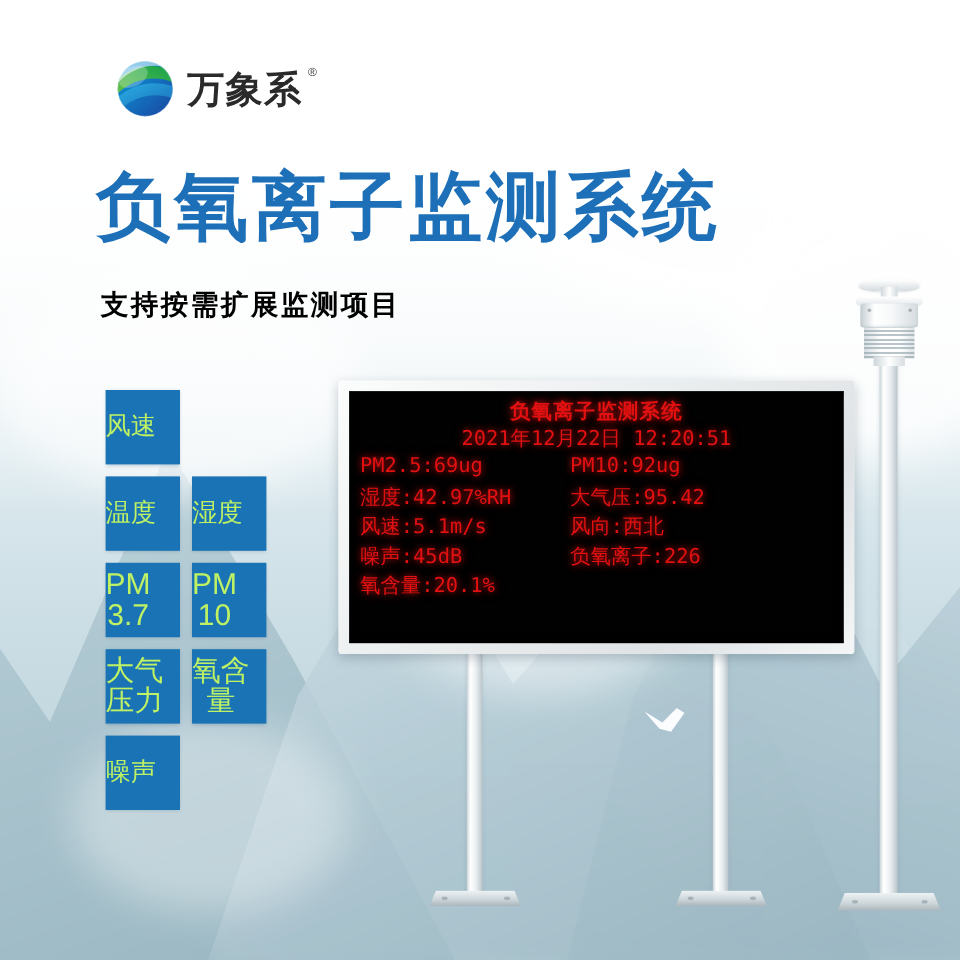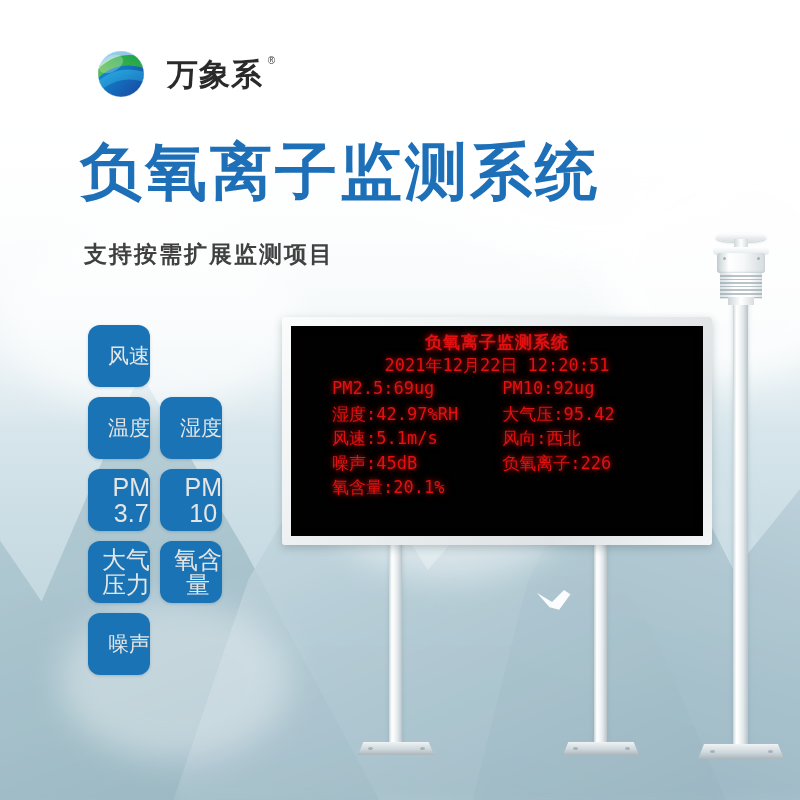--- a/index.html
+++ b/index.html
@@ -56,44 +56,44 @@
   .c3{left:0px;top:230px;width:300px;height:180px;opacity:.6;}
   .c4{left:330px;top:430px;width:240px;height:150px;opacity:.45;}
   .c5{left:60px;top:600px;width:230px;height:160px;opacity:.35;}
   .bird{
     position:absolute;left:536px;top:588px;width:40px;height:26px;
     background:#ffffff;opacity:.95;filter:blur(1.6px);
     clip-path:polygon(2% 18%, 40% 54%, 70% 8%, 86% 24%, 58% 84%, 34% 74%);
   }
 
   
-  .logo-wrap{position:absolute;left:95px;top:48px;display:flex;align-items:center;gap:20px;}
+  .logo-wrap{position:absolute;left:95px;top:48px;display:flex;align-items:center;gap:9px;}
   .logo-mark{position:relative;width:52px;height:52px;}
   .logo-text{font-size:31px;font-weight:700;color:#2a2a2a;letter-spacing:1px;line-height:1;position:relative;}
   .logo-reg{position:absolute;right:-13px;top:-3px;font-size:10px;font-weight:400;color:#3a3a3a;}
 
   
   .headline{
     position:absolute;left:80px;top:141px;
     font-size:62px;font-weight:800;color:#1d6fb8;
     letter-spacing:3px;line-height:1;white-space:nowrap;
     font-family:"DejaVu Sans","Liberation Sans",sans-serif;
   }
   .subline{
     position:absolute;left:84px;top:243px;
-    font-size:23px;font-weight:700;color:#404040;
+    font-size:23px;font-weight:700;color:#000000;
     letter-spacing:2px;line-height:1;white-space:nowrap;
   }
 
   
   .badges{position:absolute;left:88px;top:325px;width:160px;}
   .badge-row{display:flex;gap:10px;margin-bottom:10px;}
   .badge{
-    width:62px;height:62px;border-radius:12px;background:#1a73b5;
-    color:#e5e5e5;display:flex;align-items:center;justify-content:flex-end;
+    width:62px;height:62px;border-radius:0;background:#1a73b5;
+    color:#bef264;display:flex;align-items:center;justify-content:flex-start;
     text-align:center;line-height:1.05;font-weight:500;
     box-shadow:0 1px 3px rgba(20,70,110,.22);
   }
   .badge span{display:block;}
   .badge.cjk{font-size:21px;letter-spacing:0;}
   .badge.cjk2{font-size:24px;}
   .badge.lat{font-size:25px;font-weight:400;font-family:"Liberation Sans",sans-serif;}
 
   
   .board{
@@ -122,21 +122,21 @@
     position:absolute;left:0;right:0;top:28px;text-align:center;
     font-size:17px;letter-spacing:0px;
   }
   .led-grid{
     position:absolute;left:9px;right:6px;top:52px;
   }
   .led-line{
     display:flex;height:24.5px;align-items:flex-start;
   }
   .led-col{font-size:17px;letter-spacing:0px;}
-  .led-col.l{width:175px;margin-left:32px;}
+  .led-col.l{width:175px;}
   .led-col.r{width:200px;}
 
   
   .pole{
     position:absolute;
     background:linear-gradient(to right,#c9d2d6 0%,#ffffff 22%,#f4f7f8 45%,#dfe5e8 70%,#b8c3c8 100%);
     box-shadow:0 0 4px rgba(120,140,150,.35);
   }
   .pole-a{left:389px;top:543px;width:13px;height:203px;}
   .pole-b{left:594px;top:543px;width:13px;height:203px;}

